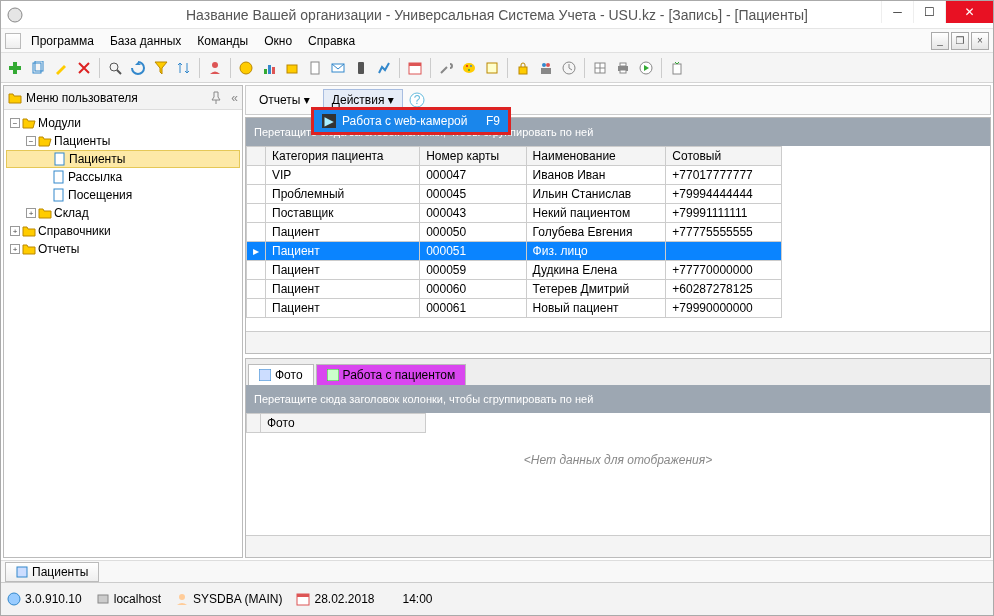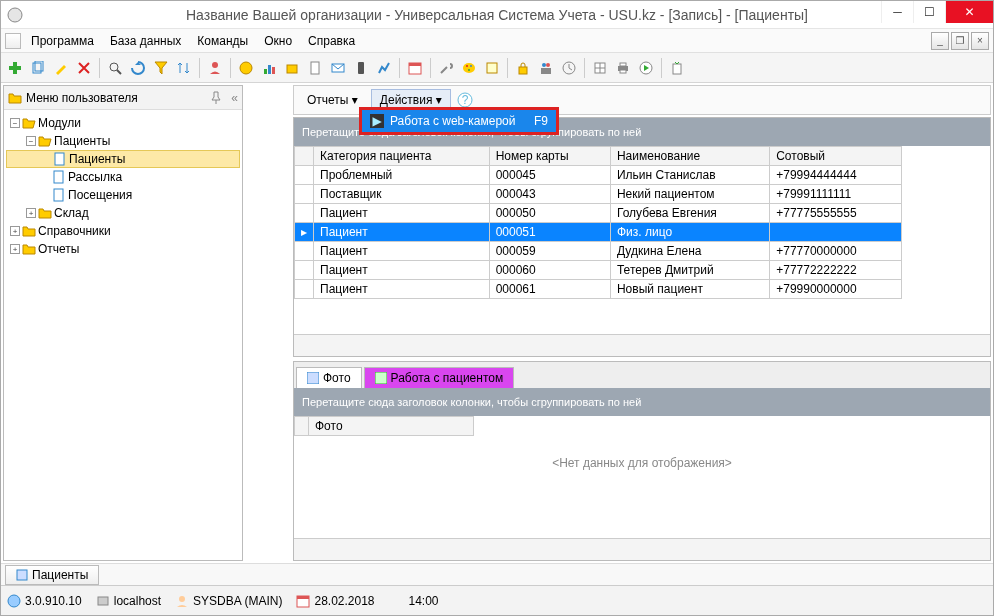--- a/index.html
+++ b/index.html
@@ -11,55 +11,55 @@
   .win-btn { width:32px; height:22px; display:flex; align-items:center; justify-content:center; background:#fff; border-left:1px solid #eee; color:#333; cursor:pointer;}
   .win-btn.close { background:#e81123; color:#fff; width:48px; }
   .menubar { height:24px; display:flex; align-items:center; padding:0 4px; gap:4px; background:#fafafa; border-bottom:1px solid #e0e0e0;}
   .menubar .mini { width:16px; height:16px; border:1px solid #bbb; background:linear-gradient(#fff,#eee); }
   .menubar-item { padding:2px 6px; cursor:pointer; }
   .mdi-ctrl{ margin-left:auto; display:flex; gap:2px;}
   .mdi-ctrl .btn{ width:18px;height:18px; border:1px solid #aaa; background:linear-gradient(#fff,#e5e5e5); display:flex;align-items:center;justify-content:center; font-size:10px; color:#555; cursor:pointer;}
   .toolbar { height:30px; display:flex; align-items:center; padding:2px 4px; gap:3px; background:#f5f5f5; border-bottom:1px solid #d5d5d5;}
   .tbtn { width:20px; height:20px; display:flex; align-items:center; justify-content:center; cursor:pointer; border:1px solid transparent;}
   .tsep { width:1px; height:20px; background:#ccc; margin:0 2px;}
-  .content { flex:1; display:flex; min-height:0; padding:2px; gap:18px;justify-content:space-between;}
+  .content { flex:1; display:flex; min-height:0; padding:2px; gap:2px;justify-content:space-between;}
   .sidebar { width:240px; border:1px solid #bbb; display:flex; flex-direction:column; background:#fff;}
   .sidebar-hdr { height:24px; background:#f3f3f3; border-bottom:1px solid #ddd; display:flex; align-items:center; padding:0 4px; gap:4px;}
   .sidebar-hdr .fold{ width:14px;height:14px;}
   .sidebar-hdr .pin{ margin-left:auto; width:14px;height:14px;}
   .tree { flex:1; padding:4px 2px; overflow:auto;}
   .tree-item { display:flex; align-items:center; height:18px; gap:2px; padding-left:4px; cursor:pointer;}
   .tree-item.sel { background:#fde9a7; border:1px solid #e5c857;}
   .tree-toggle{ width:10px; height:10px; border:1px solid #999; display:flex; align-items:center; justify-content:center; font-size:8px; color:#444; background:#fff;}
   .tree-icon{ width:14px;height:14px; }
-  .main { flex:1; display:flex; flex-direction:column; min-width:0;margin-left:32px;}
+  .main { flex:1; display:flex; flex-direction:column; min-width:0;}
   .subtool { height:30px; border:1px solid #ccc; display:flex; align-items:center; padding:0 4px; gap:4px; background:#fafafa;}
   .sub-btn { padding:3px 8px; border:1px solid transparent; cursor:pointer;}
   .sub-btn.primary{ background:#e6edf7; border:1px solid #a8bde0;}
   .dropmenu { position:absolute; z-index:50; }
   .dropmenu .item{ background:#1a86eb; color:#fff; border:3px solid #d22; padding:4px 8px; display:flex; align-items:center; gap:6px; width:200px;}
   .dropmenu .play{ width:14px;height:14px; background:#333; display:flex;align-items:center;justify-content:center; color:#aef;}
   .dropmenu .hotkey{ margin-left:auto;}
   .grid-wrap{ flex:1; border:1px solid #bbb; margin-top:2px; display:flex; flex-direction:column; min-height:0;}
   .groupbar{ height:28px; background:#9da7b2; color:#fff; display:flex; align-items:center; padding:0 8px; font-size:11px;}
-  .grid{ border-collapse:collapse; width:608px;}
+  .grid{ border-collapse:collapse; width:536px;}
   .grid th, .grid td{ border:1px solid #ccc; padding:2px 6px; text-align:left; font-weight:normal; background:#fff;}
   .grid th{ background:#f4f4f4;}
   .rowmark{ width:14px; background:#f4f4f4;}
   .grid tr.sel td{ background:#0a84ff; color:#fff;}
   .lower{ height:200px; margin-top:4px; border:1px solid #bbb; display:flex; flex-direction:column;}
   .tabs{ height:26px; display:flex; align-items:flex-end; gap:2px; padding:2px 2px 0 2px; background:#eee;}
   .tab{ padding:3px 10px; background:#d946ef; border:1px solid #bbb; border-bottom:none; cursor:pointer; display:flex; align-items:center; gap:4px;}
   .tab.active{ background:#fff;}
   .tab .mini-ic{ width:12px;height:12px;}
   .lower-body{ flex:1; display:flex; flex-direction:column;}
-  .nodata{ color:#888; text-align:center; padding:20px; }
+  .nodata{ color:#888; text-align:center; padding:20px; font-style:italic;}
   .bottom-tabs{ height:22px; display:flex; align-items:center; padding:0 4px; border-top:1px solid #ddd; background:#f8f8f8;}
   .bottom-tab{ padding:2px 10px; border:1px solid #bbb; background:linear-gradient(#fff,#eee); cursor:pointer; display:flex; gap:4px; align-items:center;}
-  .statusbar{ height:30px; display:flex; align-items:center; padding:10px 6px; gap:14px; border-top:1px solid #ccc; background:#f3f3f3;}
+  .statusbar{ height:22px; display:flex; align-items:center; padding:16px 6px; gap:14px; border-top:1px solid #ccc; background:#f3f3f3;}
   .statusbar .seg{ display:flex; align-items:center; gap:4px;}
   svg{ display:block;}
 </style>
 </head>
 <body>
 
 <div class="titlebar">
   <svg class="icon" viewBox="0 0 16 16">
       <circle cx="8" cy="8" r="7" fill="#e5e5e5" stroke="#888"></circle>
     </svg>
@@ -358,20 +358,27 @@
                 <th class="rowmark"></th>
                 <th>Категория пациента</th>
                 <th>Номер карты</th>
                 <th>Наименование</th>
                 <th>Сотовый</th>
               </tr>
             </thead>
           <tbody id="grid-body">
               <tr>
                 <td class="rowmark"></td>
+                <td>VIP</td>
+                <td>000047</td>
+                <td>Иванов Иван</td>
+                <td>+77017777777</td>
+              </tr>
+              <tr>
+                <td class="rowmark"></td>
                 <td>Проблемный</td>
                 <td>000045</td>
                 <td>Ильин Станислав</td>
                 <td>+79994444444</td>
               </tr>
               <tr>
                 <td class="rowmark"></td>
                 <td>Поставщик</td>
                 <td>000043</td>
                 <td>Некий пациентом</td>
@@ -396,21 +403,21 @@
                 <td>Пациент</td>
                 <td>000059</td>
                 <td>Дудкина Елена</td>
                 <td>+77770000000</td>
               </tr>
               <tr>
                 <td class="rowmark"></td>
                 <td>Пациент</td>
                 <td>000060</td>
                 <td>Тетерев Дмитрий</td>
-                <td>+77772222222</td>
+                <td>+60287278125</td>
               </tr>
               <tr>
                 <td class="rowmark"></td>
                 <td>Пациент</td>
                 <td>000061</td>
                 <td>Новый пациент</td>
                 <td>+79990000000</td>
               </tr>
             </tbody>
         </table>
@@ -480,15 +487,15 @@
     <span>SYSDBA (MAIN)</span>
   </div>
   <div class="seg">
     <svg width="14" height="14">
         <rect x="1" y="2" width="12" height="11" fill="#fff" stroke="#d55"></rect>
         <rect x="1" y="2" width="12" height="3" fill="#d55"></rect>
       </svg>
     <span>28.02.2018</span>
   </div>
   <div class="seg">
-    <span style="margin-left:20px">14:00</span>
+    <span style="margin-left:14px">14:00</span>
   </div>
 </div>
 
 </body></html>

